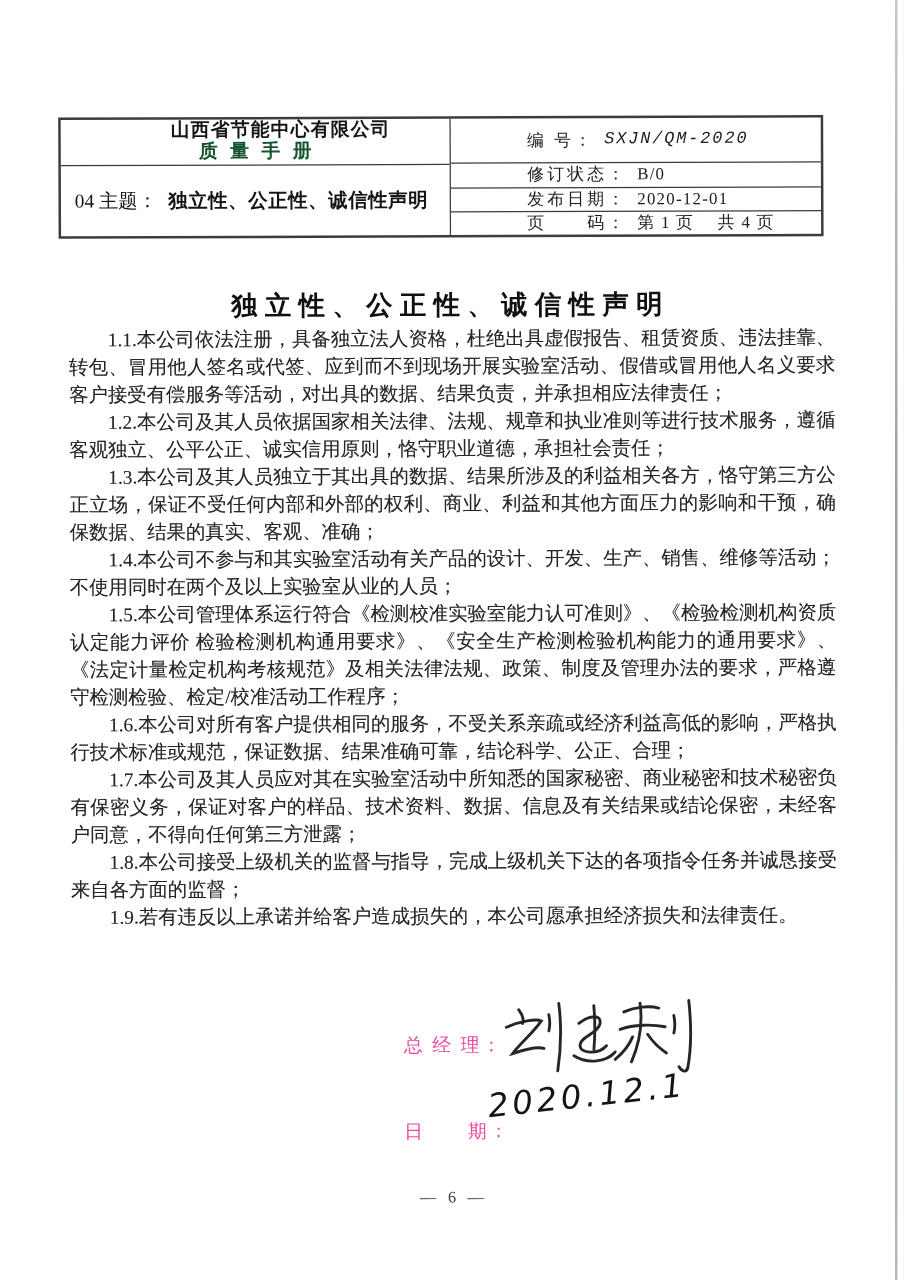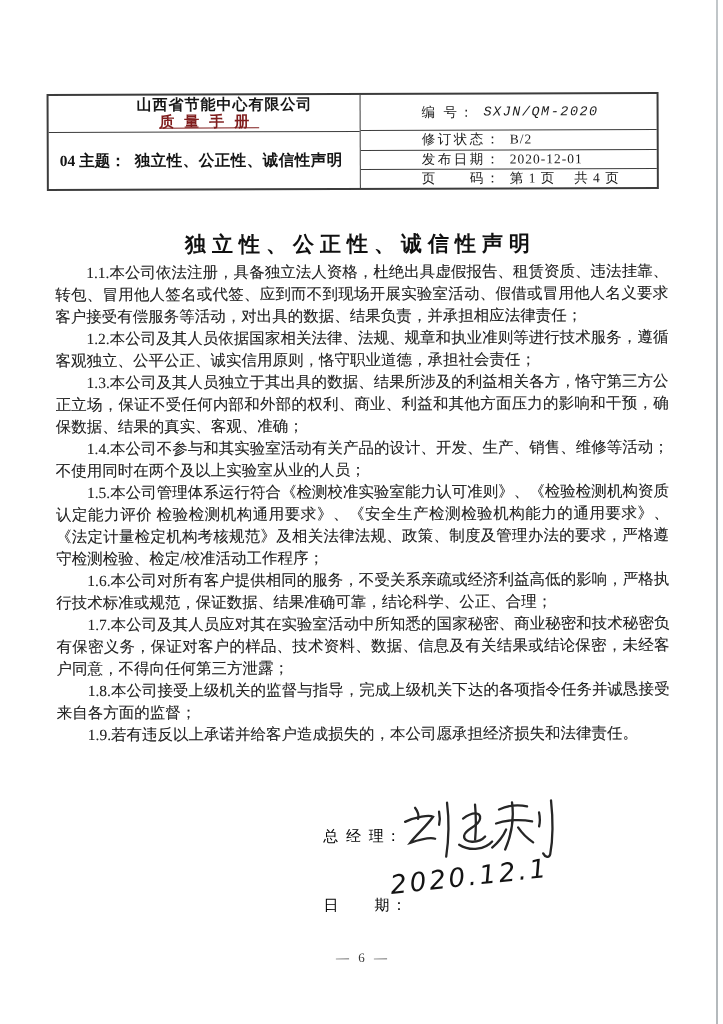--- a/index.html
+++ b/index.html
@@ -14,23 +14,23 @@
   .scan-edge{position:absolute;left:716px;top:0;width:2px;height:1024px;background:linear-gradient(#c2c7ca,#9aa0a4 40%,#b5babd);}
   
   .hdr-table{
     position:absolute;left:48px;top:93px;width:612px;height:97px;
     box-sizing:border-box;border:2px solid #3c3c3c;display:flex;
   }
   .hdr-left{width:312px;box-sizing:border-box;border-right:1.6px solid #3c3c3c;display:flex;flex-direction:column;}
   .hdr-company-cell{height:37px;box-sizing:border-box;border-bottom:1.6px solid #3c3c3c;
     display:flex;flex-direction:column;justify-content:center;align-items:center;}
   .hdr-company{font-weight:bold;font-size:15px;line-height:17px;letter-spacing:1px;color:#161616;margin-left:41px;}
-  .hdr-manual{font-weight:bold;font-size:15px;line-height:17px;letter-spacing:10px;text-indent:10px;color:#7f1d1d;text-decoration:underline;}
+  .hdr-manual{font-weight:bold;font-size:15px;line-height:17px;letter-spacing:10px;text-indent:10px;color:#14532d;}
   .hdr-subject-cell{flex:1;display:flex;align-items:center;padding-left:11px;}
-  .hdr-subject-label{font-weight:bold;font-size:15.5px;color:#141414;}
+  .hdr-subject-label{font-weight:normal;font-size:15.5px;color:#141414;}
   .hdr-subject-title{font-weight:bold;font-size:15.5px;color:#141414;margin-left:9px;letter-spacing:0.5px;}
   .hdr-right{flex:1;display:flex;flex-direction:column;}
   .hdr-row{box-sizing:border-box;display:flex;align-items:center;padding-left:13px;
     font-size:13.5px;color:#1c1c1c;}
   .hdr-row.rb{border-bottom:1.5px solid #3c3c3c;}
   .hdr-row-1{height:37px;}
   .hdr-row-2{height:20px;}
   .hdr-row-3{height:20px;}
   .hdr-row-4{flex:1;}
   .hdr-label{letter-spacing:2.5px;white-space:pre;margin-left:48px;}
@@ -43,21 +43,21 @@
   }
   
   .doc-body{position:absolute;left:56px;top:261px;width:613px;}
   .doc-body p{
     margin:0;font-size:15.5px;line-height:22px;text-indent:2em;
     text-align:justify;color:#252525;
     text-shadow:0 0 0.4px rgba(40,40,40,0.35);
   }
   
   .sig-label{
-    position:absolute;font-size:15px;color:#000000;letter-spacing:2px;white-space:pre;
+    position:absolute;font-size:15px;color:#ec4899;letter-spacing:2px;white-space:pre;
   }
   .sig-label-manager{left:322px;top:827px;}
   .sig-label-date{left:322px;top:896px;}
   .sig-svg{position:absolute;left:398px;top:791px;}
   .date-svg{position:absolute;left:378px;top:858px;}
   
   .page-footer{
     position:absolute;left:0;top:950px;width:723px;text-align:center;
     font-size:13px;color:#3a3a3a;letter-spacing:3px;
   }
@@ -79,21 +79,21 @@
           <span class="hdr-subject-title">独立性、公正性、诚信性声明</span>
         </div>
       </div>
       <div class="hdr-right">
         <div class="hdr-row hdr-row-1 rb">
           <span class="hdr-label">编 号：</span>
           <span class="hdr-value val-italic">SXJN/QM-2020</span>
         </div>
         <div class="hdr-row hdr-row-2 rb">
           <span class="hdr-label">修订状态：</span>
-          <span class="hdr-value">B/2</span>
+          <span class="hdr-value">B/0</span>
         </div>
         <div class="hdr-row hdr-row-3 rb">
           <span class="hdr-label">发布日期：</span>
           <span class="hdr-value">2020-12-01</span>
         </div>
         <div class="hdr-row hdr-row-4">
           <span class="hdr-label">页　　码：</span>
           <span class="hdr-value">第 1 页　 共 4 页</span>
         </div>
       </div>

